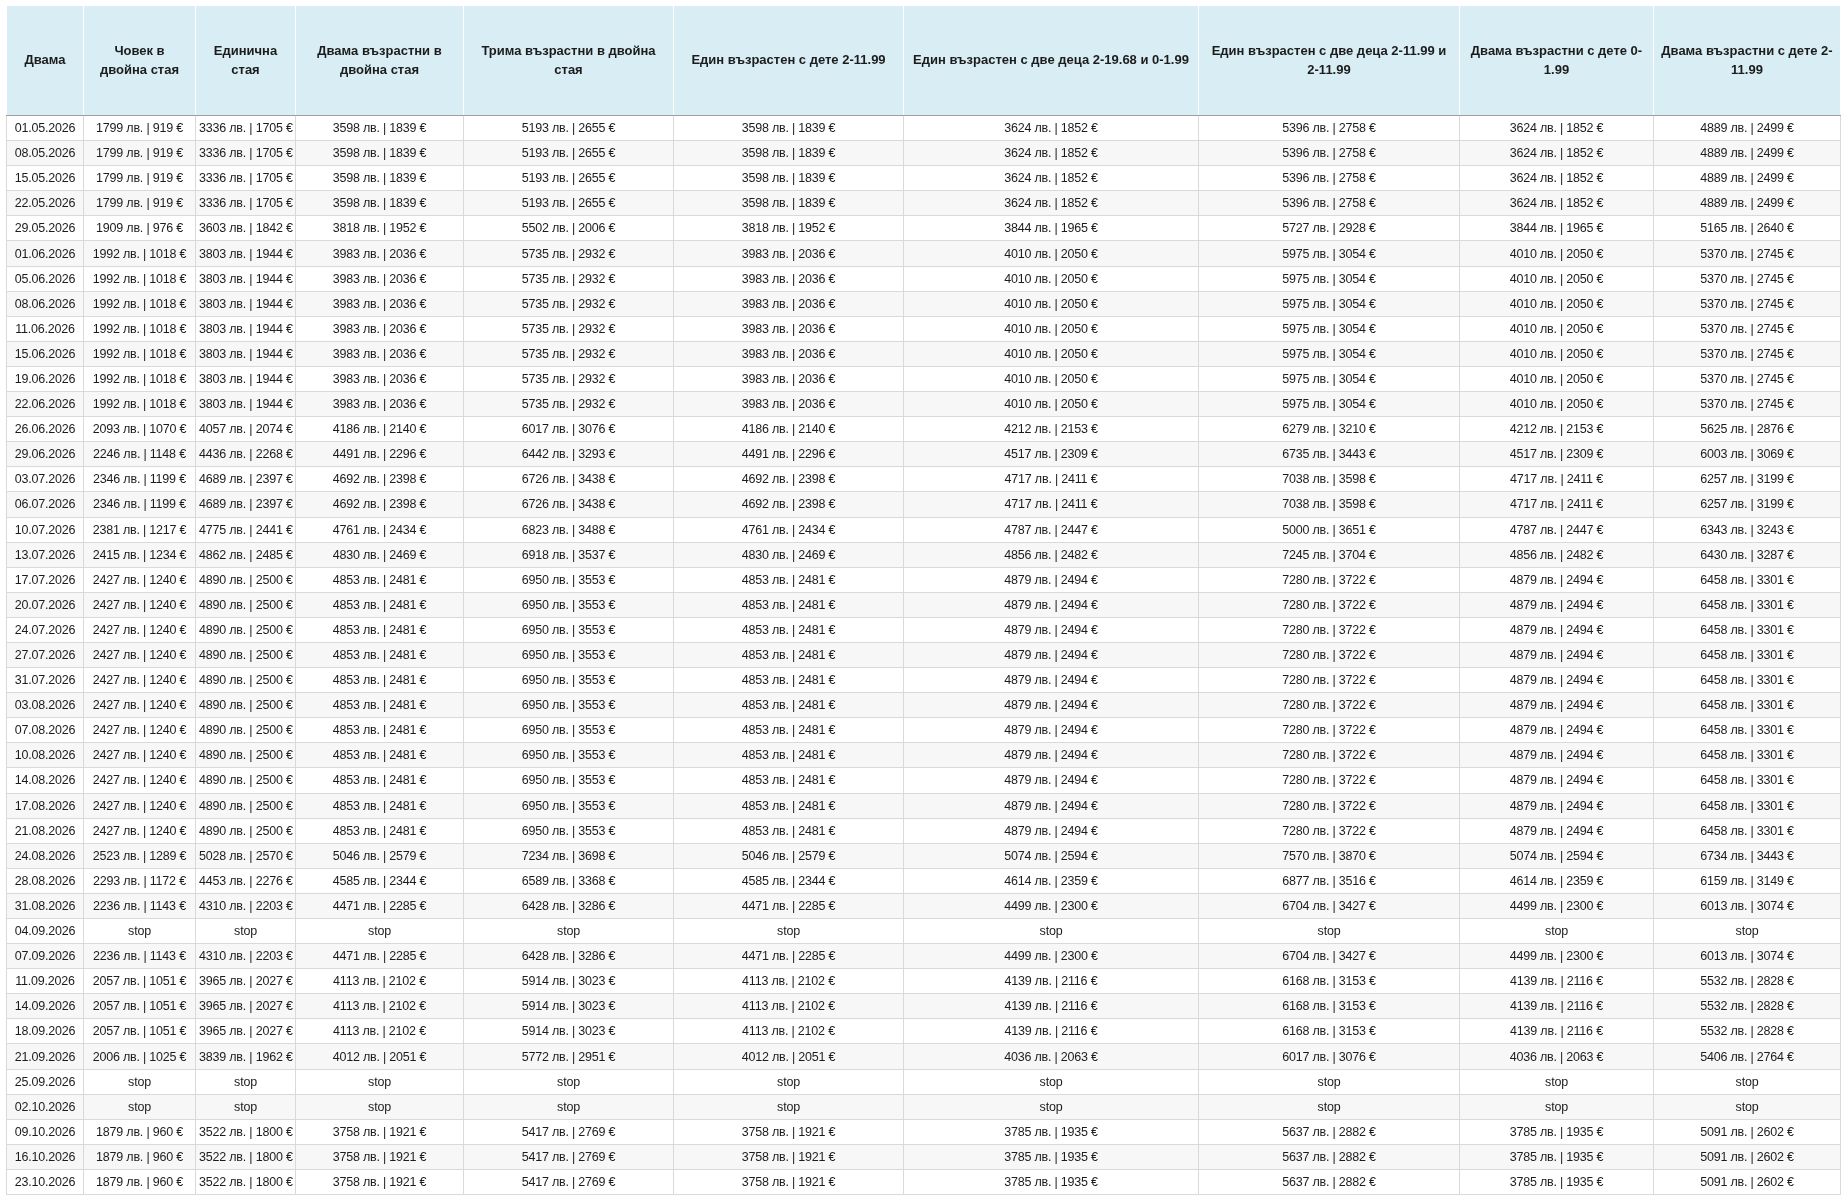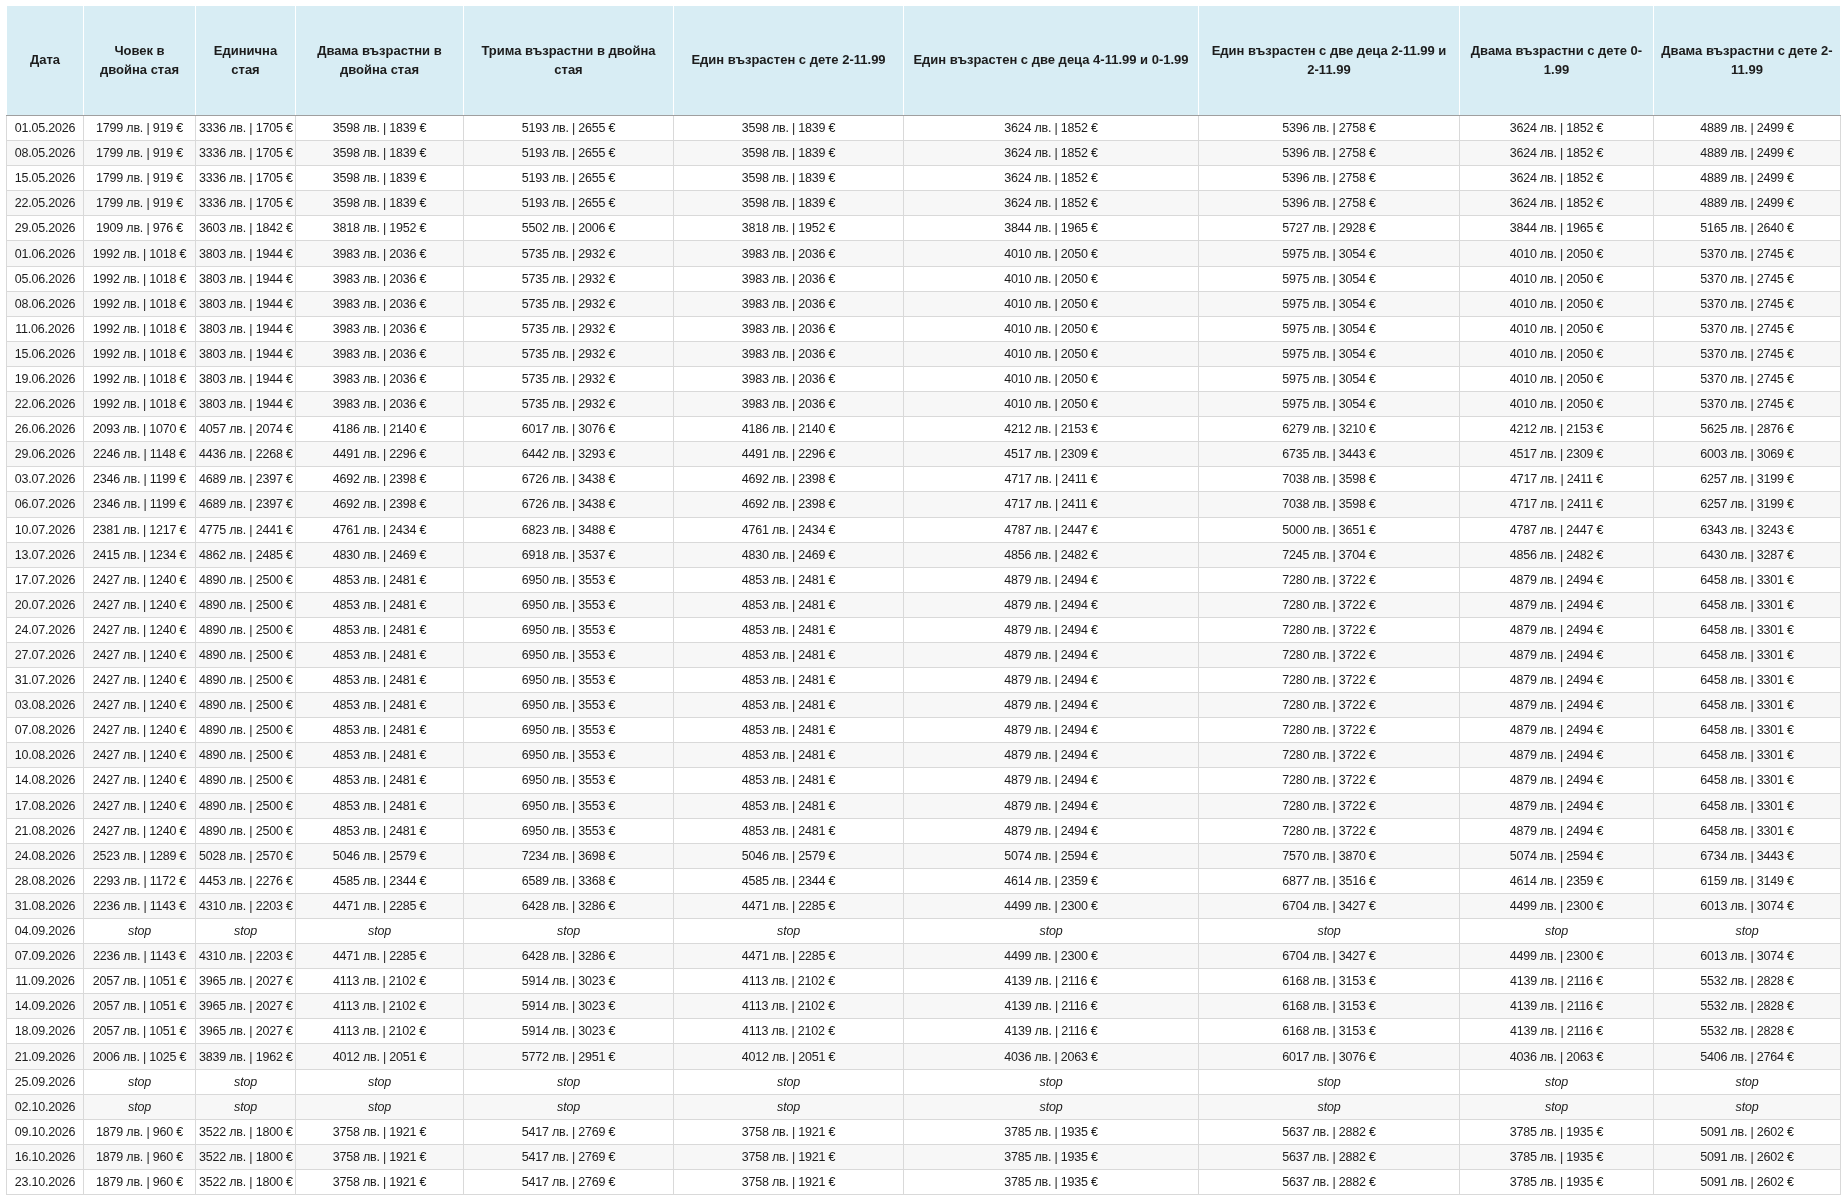--- a/index.html
+++ b/index.html
@@ -41,21 +41,20 @@
     padding: 0 3px;
     border: 1px solid #d9d9d9;
     white-space: nowrap;
     overflow: hidden;
     letter-spacing: -0.2px;
   }
   tbody tr:nth-child(even) {
     background: #f7f7f7;
   }
   tbody td.stop {
-    font-style: italic;
   }
   tbody td.date {
     font-size: 12.5px;
   }
   
   col.c1  { width: 77px;  }
   col.c2  { width: 112px; }
   col.c3  { width: 100px; }
   col.c4  { width: 168px; }
   col.c5  { width: 210px; }
@@ -77,27 +76,27 @@
         <col class="c4">
         <col class="c5">
       <col class="c6">
         <col class="c7">
         <col class="c8">
         <col class="c9">
         <col class="c10">
     </colgroup>
     <thead>
       <tr id="head-row">
-          <th>Дата</th>
+          <th>Двама</th>
           <th>Човек в двойна стая</th>
           <th>Единична стая</th>
           <th>Двама възрастни в двойна стая</th>
           <th>Трима възрастни в двойна стая</th>
           <th>Един възрастен с дете 2-11.99</th>
-          <th>Един възрастен с две деца 4-11.99 и 0-1.99</th>
+          <th>Един възрастен с две деца 2-19.68 и 0-1.99</th>
           <th>Един възрастен с две деца 2-11.99 и 2-11.99</th>
           <th>Двама възрастни с дете 0-1.99</th>
           <th>Двама възрастни с дете 2-11.99</th>
         </tr>
     </thead>
     <tbody id="table-body">
         <tr>
           <td class="date">01.05.2026</td>
           <td>1799 лв. | 919 €</td>
           <td>3336 лв. | 1705 €</td>

